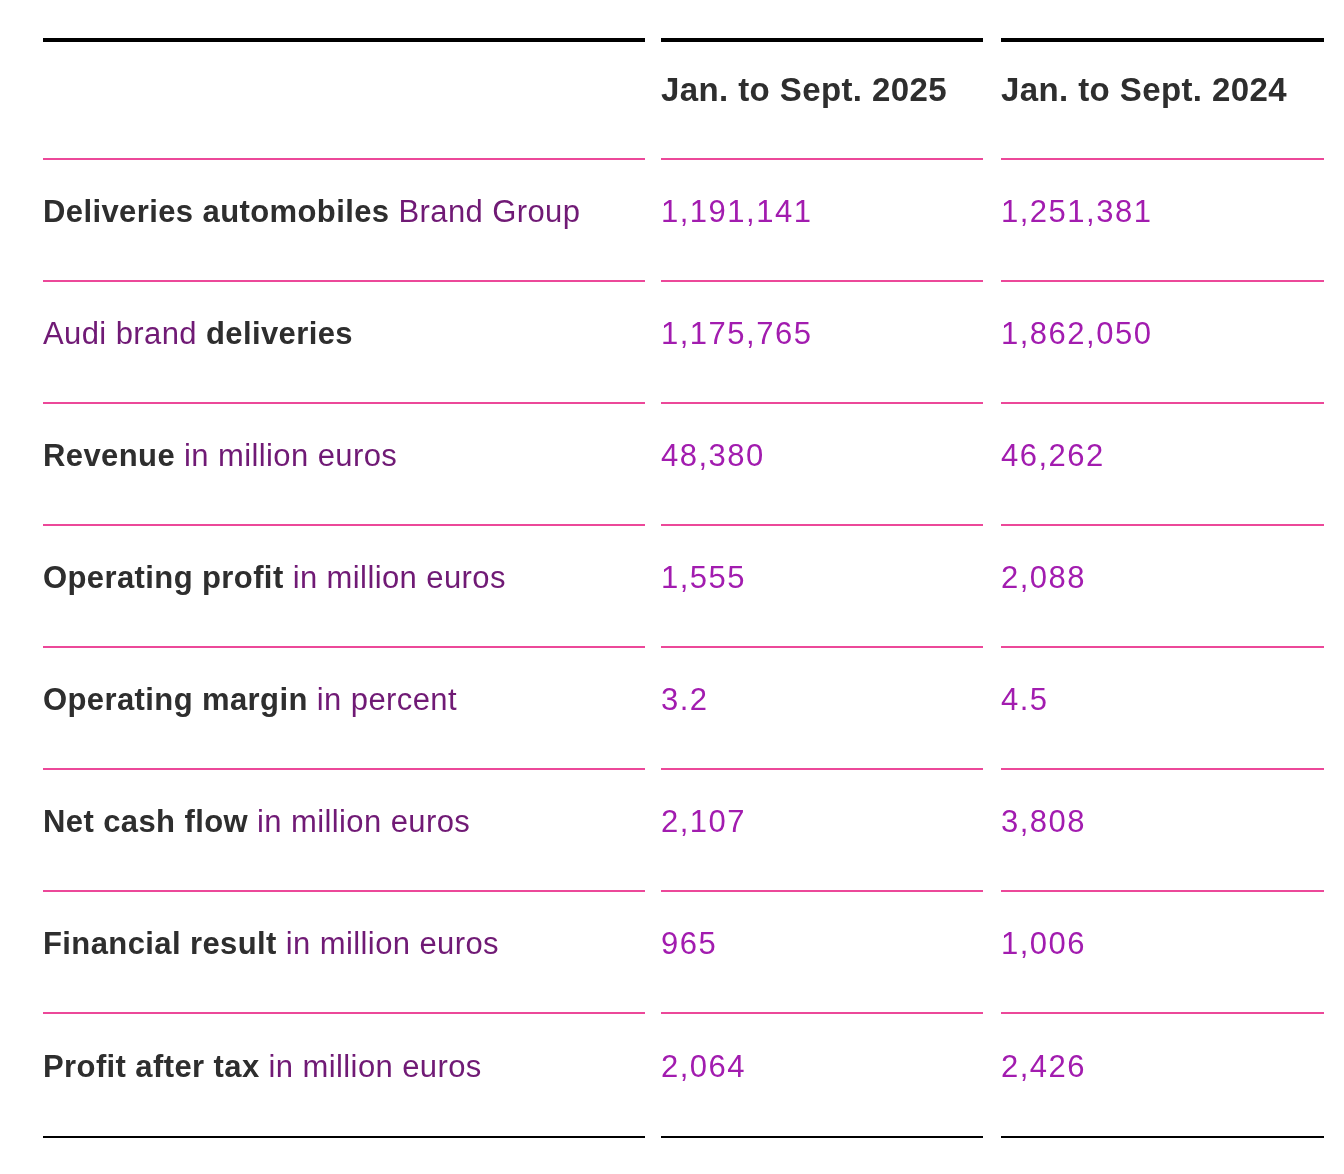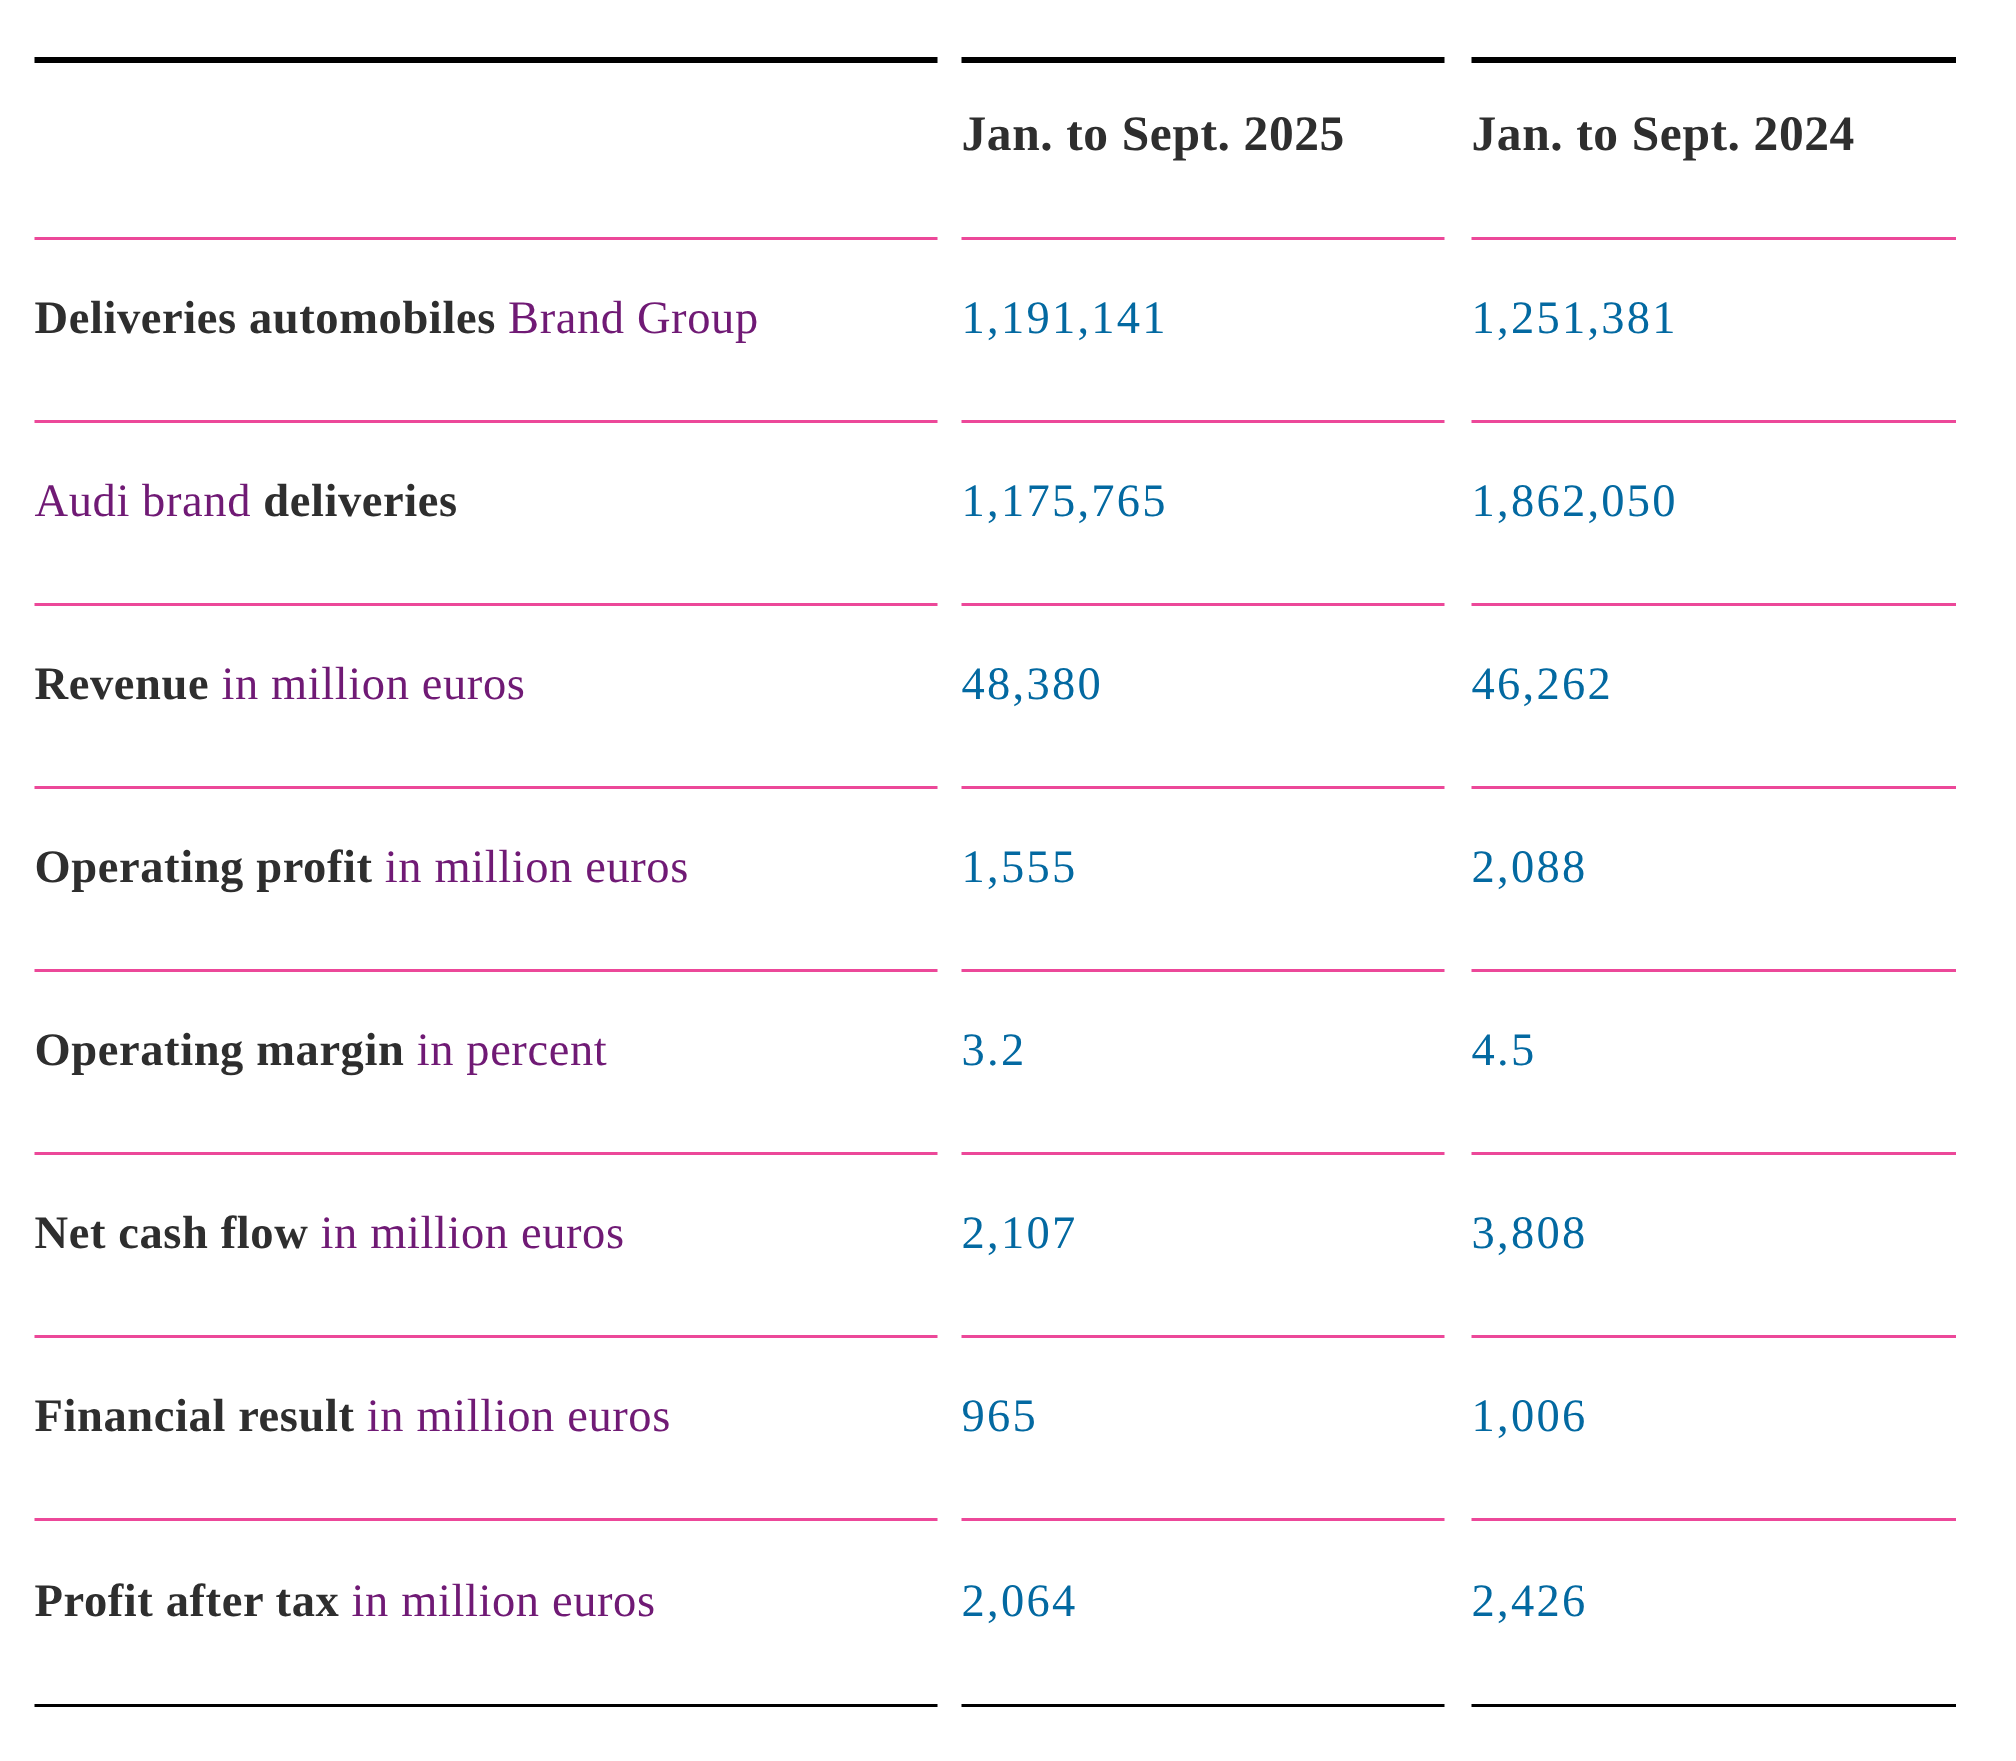--- a/index.html
+++ b/index.html
@@ -5,24 +5,23 @@
   * { box-sizing: border-box; margin: 0; padding: 0; }
   html, body {
     width: 1344px; height: 1174px;
     background: #ffffff;
     font-family: "Liberation Sans", sans-serif;
     position: relative;
     overflow: hidden;
   }
   .fin-table {
     position: absolute;
-    left: 23px;
+    left: 43px;
     top: 38px;
     width: 1281px;
-    font-family: Liberation Serif, serif;
   }
   .row { display: flex; }
   .cell {
     display: flex;
     align-items: center;
     overflow: hidden;
   }
   .c1 { width: 602px; margin-right: 16px; }
   .c2 { width: 322px; margin-right: 18px; }
   .c3 { width: 323px; text-align: center; }
@@ -44,21 +43,21 @@
     height: 126px;
     border-bottom: 2px solid #000000;
   }
   .label-cell { font-size: 31px; color: #3d3d3d; letter-spacing: 0.4px; }
   .label-cell span { white-space: pre; }
   .seg-b { font-weight: 700; color: #2e2e2e; }
   .seg-r { font-weight: 400; color: #701a75; }
   .value-cell {
     font-size: 31px;
     font-weight: 400;
-    color: #0369a1;
+    color: #a21caf;
     letter-spacing: 1.5px;
   }
 </style>
 </head>
 <body>
 
 <div class="fin-table">
 
   <div class="row header-row">
     <div class="cell c1"></div>

